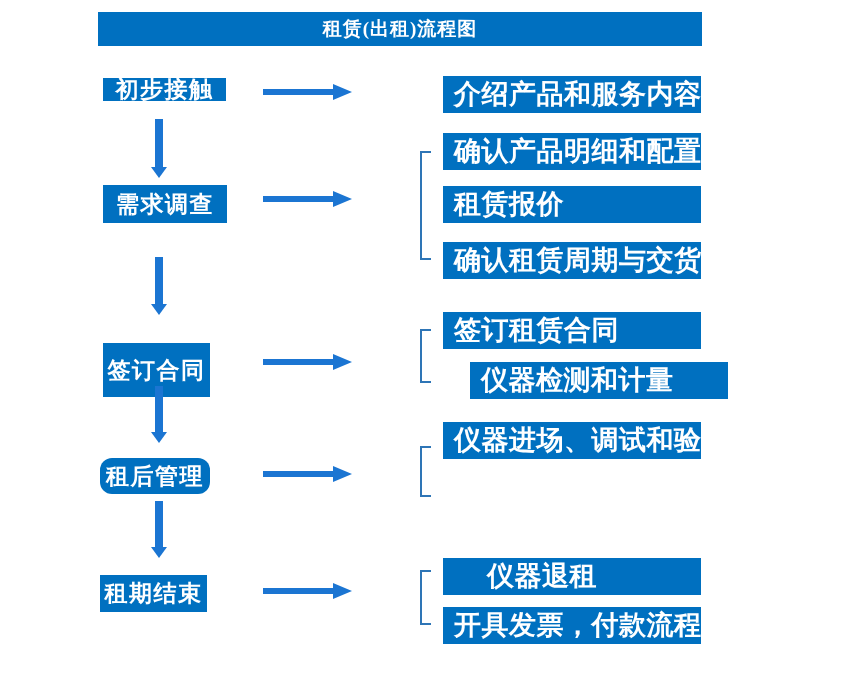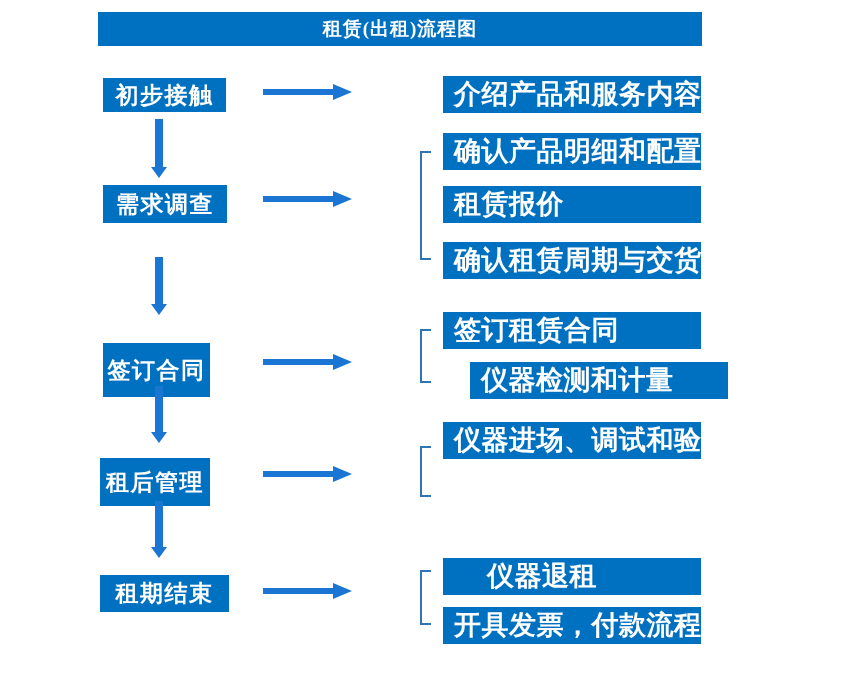--- a/index.html
+++ b/index.html
@@ -71,33 +71,33 @@
 </style>
 </head>
 <body>
 
 <div class="canvas" style="--blue: #0070C0; --arrow: #1B75D2; --bracket: #2E75B6; --txt: #FFFFFF; --bg: #FFFFFF;">
 
   <div class="title-bar">
     <span>租赁(出租)流程图</span>
   </div>
 
-  <div class="step" style="left:103px; top:78px;  width:123px; height:34px;">
+  <div class="step" style="left:103px; top:78px;  width:123px; height:23px;">
       <span>初步接触</span>
     </div>
   <div class="step" style="left:103px; top:185px; width:124px; height:38px;">
       <span>需求调查</span>
     </div>
   <div class="step" style="left:103px; top:343px; width:107px; height:54px;">
       <span>签订合同</span>
     </div>
-  <div class="step" style="left:100px; top:458px; width:110px; height:48px;">
+  <div class="step" style="left:100px; top:458px; width:110px; height:36px;border-radius:12px;">
       <span>租后管理</span>
     </div>
-  <div class="step" style="left:100px; top:575px; width:129px; height:37px;text-align:right;">
+  <div class="step" style="left:100px; top:575px; width:107px; height:37px;text-align:right;">
       <span>租期结束</span>
     </div>
 
   <div class="varrow" style="top:119px; height:48px;"></div>
   <div class="varrow" style="top:257px; height:47px;"></div>
   <div class="varrow" style="top:386px; height:46px;"></div>
   <div class="varrow" style="top:501px; height:46px;"></div>
 
   <div class="harrow" style="top:89px;"></div>
   <div class="harrow" style="top:196px;"></div>

